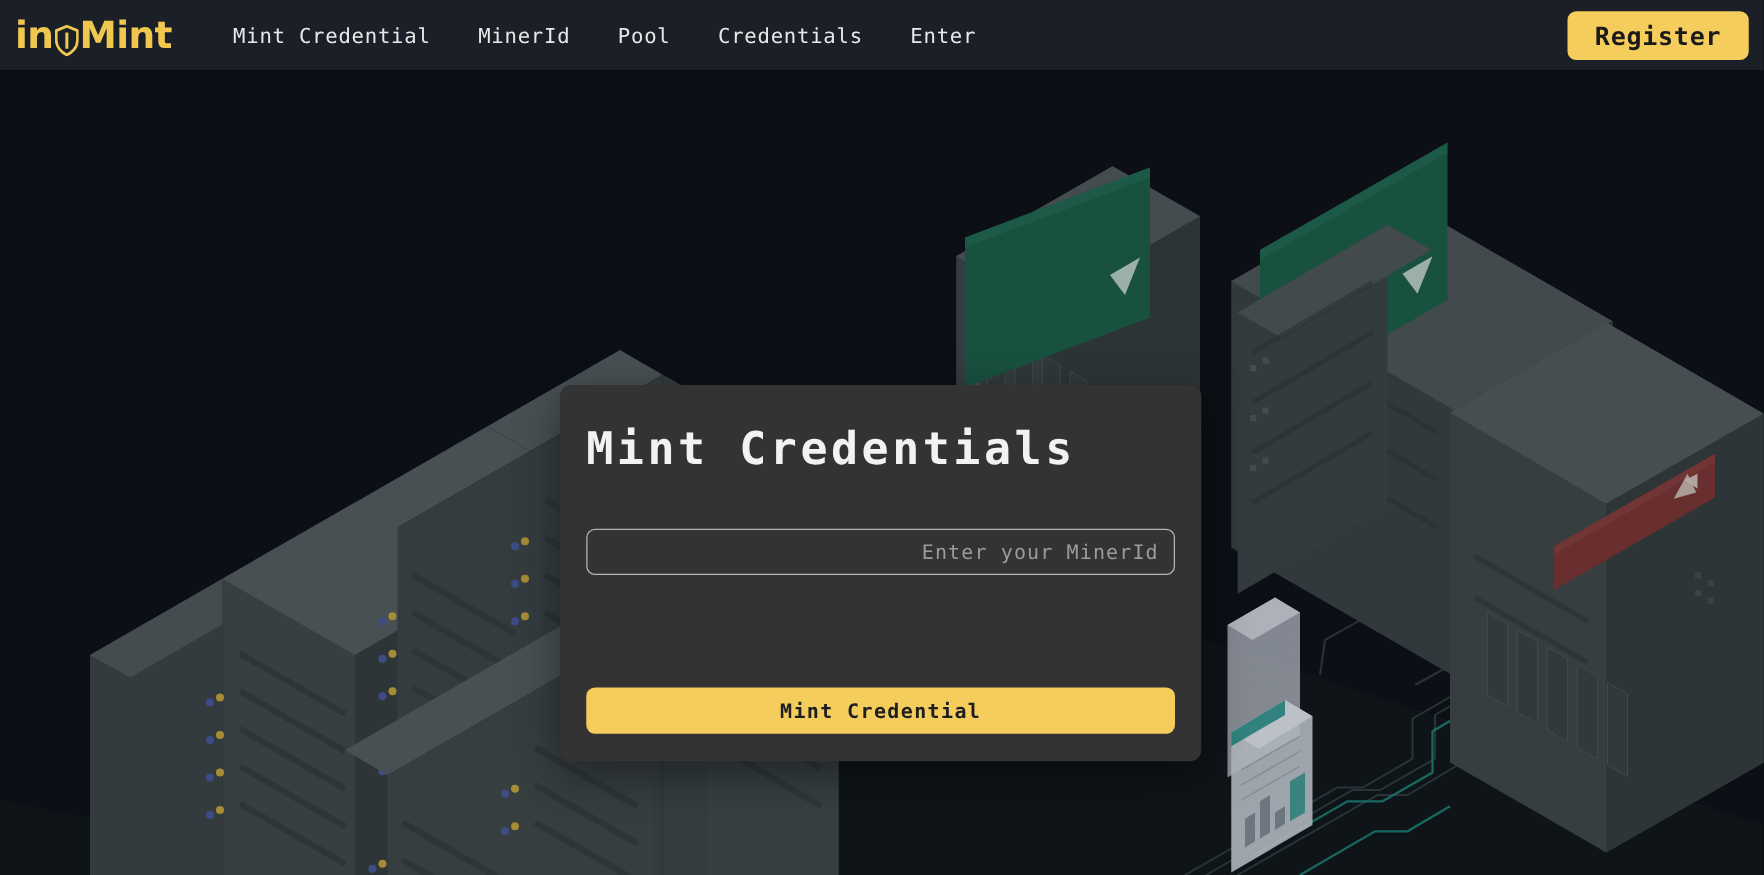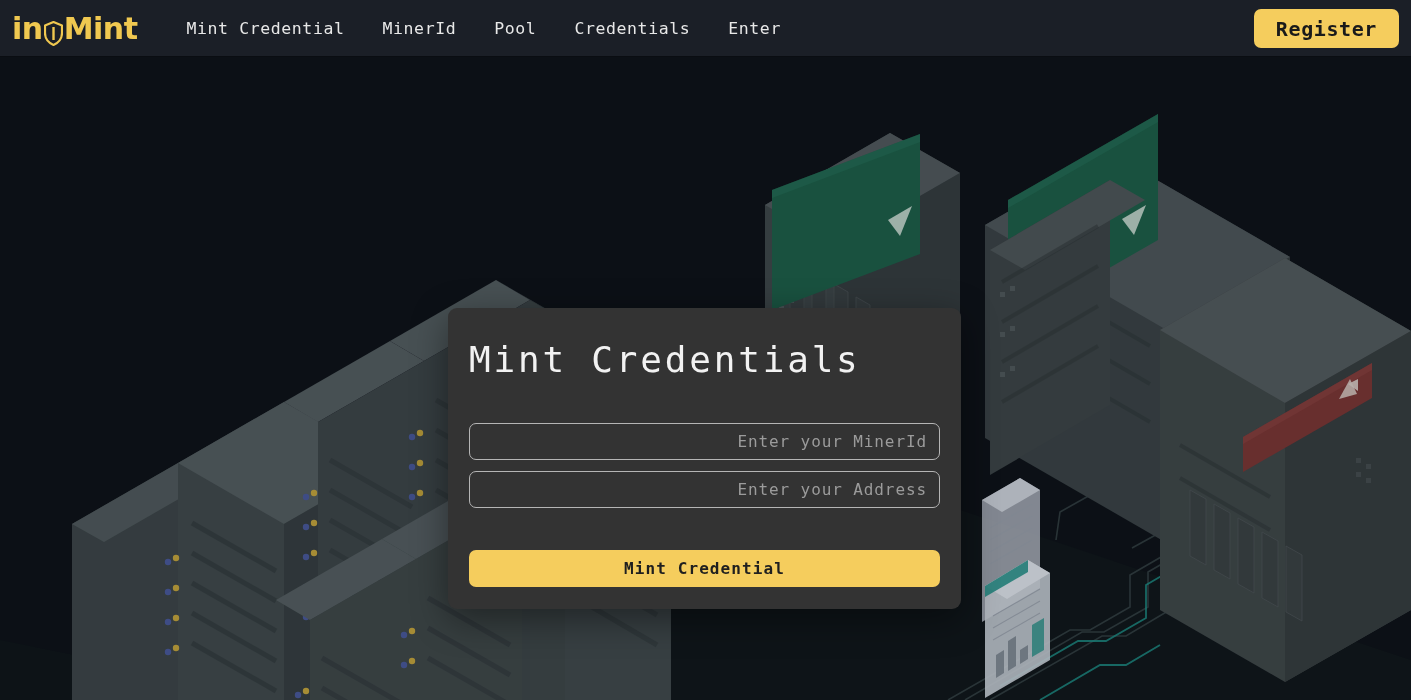--- a/index.html
+++ b/index.html
@@ -50,21 +50,21 @@
     position:absolute; left:448px; top:308px;
     width:513px; height:301px;
     background:#333333;
     border-radius:9px;
     z-index:5;
     padding:0;
     box-shadow:0 10px 36px rgba(0,0,0,0.42);
   }
   .card-title {
     color:#f2f2f2; font-size:36px; letter-spacing:2.8px;
-    margin:31px 16px 0 21px; font-weight:normal;
+    margin:31px 16px 0 21px; font-weight:bold;
     white-space:nowrap;
   }
   .field {
     display:block;
     position:absolute; left:21px; width:471px; height:37px;
     background:transparent;
     border:1px solid #b5b5b5; border-radius:7px;
     color:#e6e6e6; font-size:16px; letter-spacing:0.9px;
     padding:0 12px;
     font-family:"DejaVu Sans Mono","Liberation Mono",monospace;
@@ -484,18 +484,17 @@
     </nav>
 
     <button class="register-btn">Register</button>
   </div>
 
   <div class="card">
     <h1 class="card-title">Mint Credentials</h1>
 
     <input id="f-miner" class="field" type="text" placeholder="Enter your MinerId" style="">
 
-    <input id="f-addr" class="field" type="text" placeholder="Enter your Address" style="">
 
     <button class="mint-btn">Mint Credential</button>
   </div>
 
 </div>
 
 </body></html>

